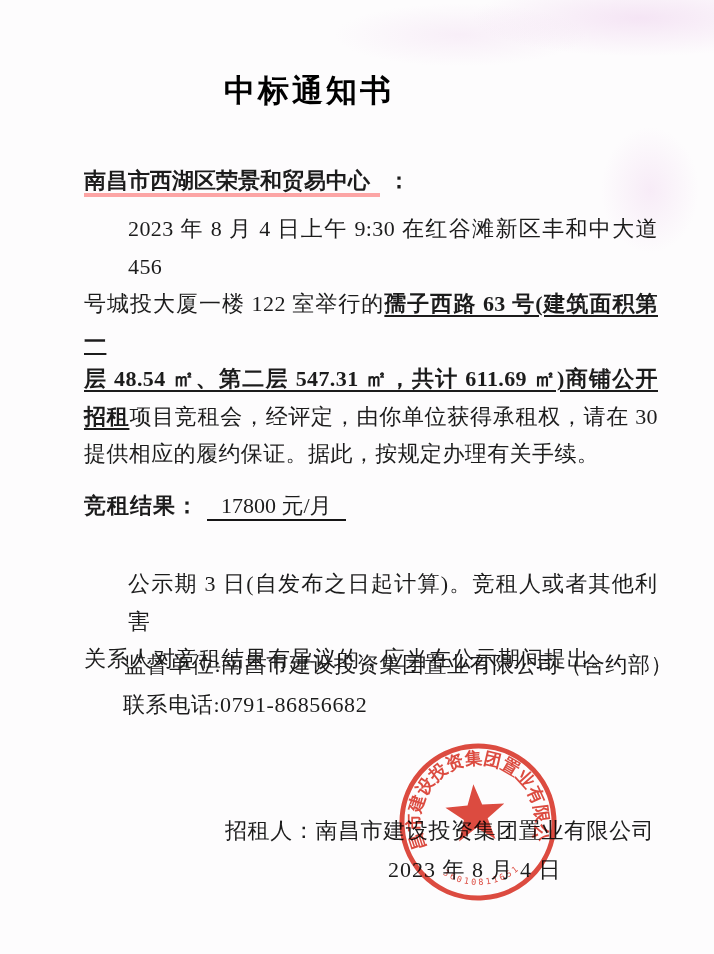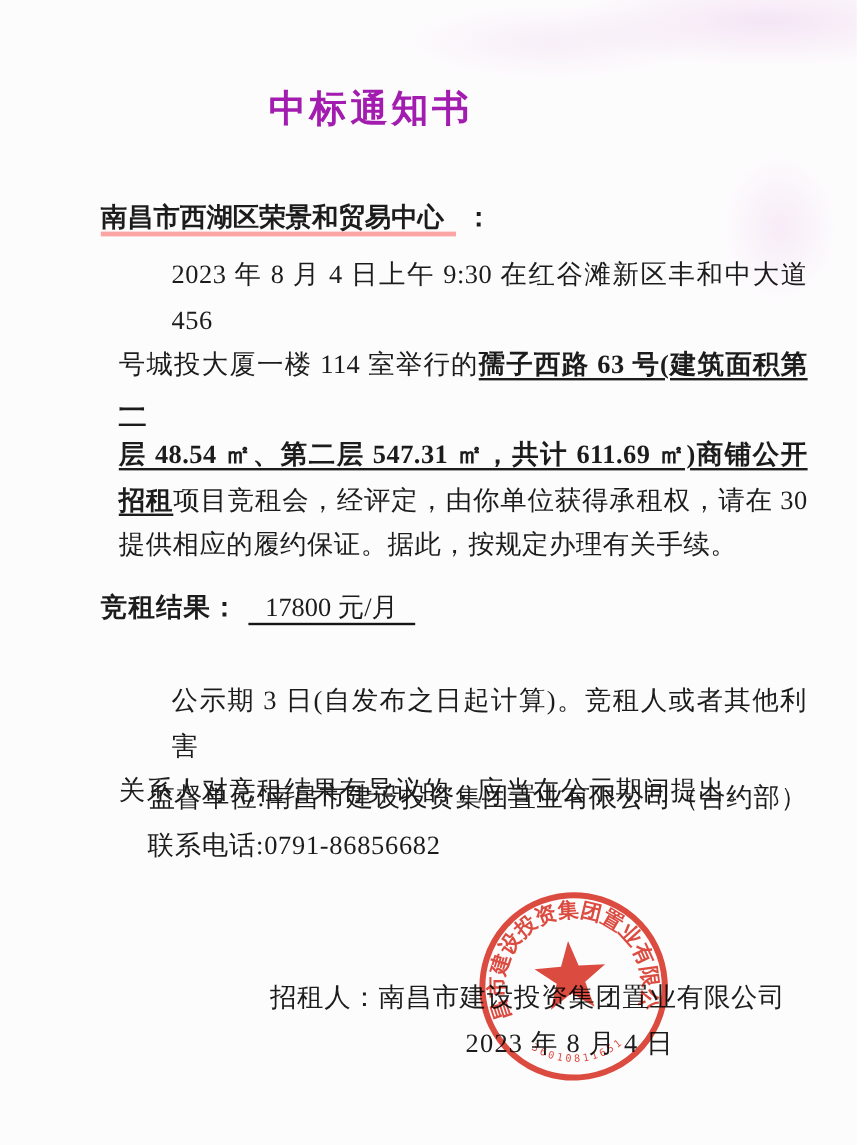--- a/index.html
+++ b/index.html
@@ -21,34 +21,34 @@
       radial-gradient(ellipse 180px 45px at 460px 35px, rgba(240,218,240,.40), transparent 70%),
       radial-gradient(ellipse 70px 90px at 650px 190px, rgba(240,216,240,.45), transparent 70%);
     z-index: 0;
   }
   .page { position: absolute; inset: 0; z-index: 1; }
 
   .doc-title {
     position: absolute; top: 70px; left: 0; width: 618px;
     text-align: center;
     font-size: 31px; font-weight: bold; letter-spacing: 3px;
-    color: #a21caf;
+    color: #000000;
   }
 
   .addressee {
     position: absolute; top: 166px; left: 84px;
     font-size: 22px; font-weight: bold; white-space: nowrap;
   }
   .addressee .name {
     border-bottom: 4px solid #fca5a5;
     padding-right: 10px;
   }
   .addressee .colon { margin-left: 8px; }
 
-  .body-block { position: absolute; left: 99px; width: 574px; }
+  .body-block { position: absolute; left: 84px; width: 574px; }
   #para-main   { top: 210px; }
   #para-notice { top: 565px; }
 
   .line {
     font-size: 22px; line-height: 37.5px; letter-spacing: 0.4px;
     text-align: justify; text-align-last: justify;
     text-justify: inter-character;
     white-space: normal;
   }
   .line.indent { padding-left: 44px; }
@@ -112,21 +112,21 @@
 <div class="page">
 
   <div class="doc-title">中标通知书</div>
 
   <div class="addressee">
     <span class="name">南昌市西湖区荣景和贸易中心</span><span class="colon">：</span>
   </div>
 
   <div class="body-block" id="para-main">
       <div class="line indent"><span class="run">2023 年 8 月 4 日上午 9:30 在红谷滩新区丰和中大道 456</span></div>
-      <div class="line"><span class="run">号城投大厦一楼 114 室举行的</span><span class="run em">孺子西路 63 号(建筑面积第一</span></div>
+      <div class="line"><span class="run">号城投大厦一楼 122 室举行的</span><span class="run em">孺子西路 63 号(建筑面积第一</span></div>
       <div class="line"><span class="run em">层 48.54 ㎡、第二层 547.31 ㎡，共计 611.69 ㎡)商铺公开</span></div>
       <div class="line"><span class="run em">招租</span><span class="run">项目竞租会，经评定，由你单位获得承租权，请在 30</span></div>
       <div class="line last"><span class="run">提供相应的履约保证。据此，按规定办理有关手续。</span></div>
     </div>
 
   <div class="result-line">
     <span class="label">竞租结果：</span><span class="value">17800 元/月</span>
   </div>
 
   <div class="body-block" id="para-notice">

